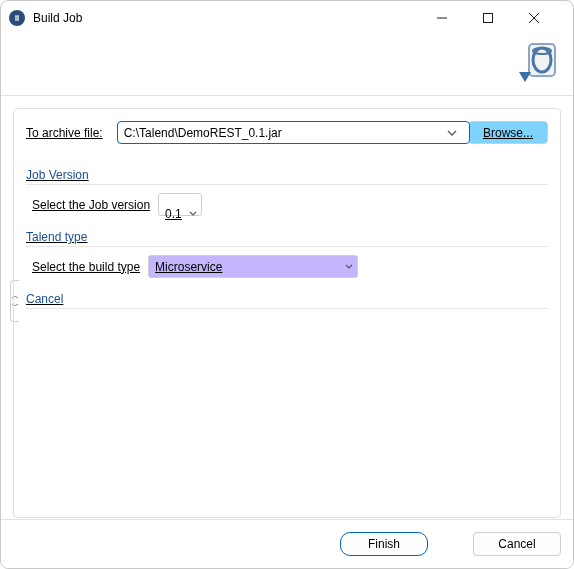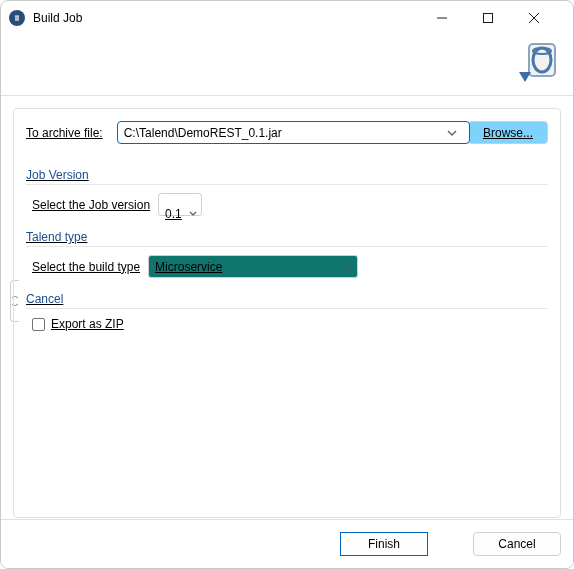--- a/index.html
+++ b/index.html
@@ -29,39 +29,39 @@
   .combo input { width: 100%; height: 23px; border: 1px solid #0067c0; border-radius: 4px; padding: 0 26px 0 6px; font-size: 12px; outline: none; margin-left: 8px; }
   .combo .chev { position: absolute; right: 5px; top: 0; height: 23px; display: flex; align-items: center; }
   .btn { height: 23px; border: 1px solid #cfcfcf; background: #7dd3fc; border-radius: 4px; padding: 0 14px; font-size: 12px; cursor: default; }
 
   .group { margin-bottom: 14px; }
   .group-title { color: #1a4e90; font-size: 12px; padding-bottom: 2px; border-bottom: 1px solid #e6e6e6; margin-bottom: 8px; }
   .group-body { padding-left: 6px; }
 
   .inline-row { display: flex; align-items: center; gap: 8px; }
   .select-sm { height: 23px; border: 1px solid #cfcfcf; border-radius: 3px; background: #fff; display: flex; align-items: center; padding: 18px 4px 0 6px; width: 44px; justify-content: space-between; font-size: 12px; }
-  .select-md { height: 23px; border: 1px solid #cfcfcf; border-radius: 3px; background: #0f766e; display: flex; align-items: center; padding: 0 4px 0 6px; width: 210px; justify-content: space-between; font-size: 12px; }
+  .select-md { height: 23px; border: 1px solid #cfcfcf; border-radius: 3px; background: #c4b5fd; display: flex; align-items: center; padding: 0 4px 0 6px; width: 210px; justify-content: space-between; font-size: 12px; }
 
   .check-row { display: flex; align-items: center; gap: 6px; margin: 1px 0 3px 0; }
   .chk { width: 13px; height: 13px; border: 1px solid #767676; border-radius: 2px; background: #fff; }
 
   .expander-handle {
     position: absolute; left: 9px; top: 279px;
     width: 9px; height: 42px;
     border: 1px solid #d0d0d0;
     border-top-left-radius: 4px; border-bottom-left-radius: 4px;
     border-right: none;
     background: #fff;
     display: flex; align-items: center; justify-content: center;
   }
   .expander-handle svg { display:block; }
 
   
   .footer { position: absolute; left: 0; right: 0; bottom: 0; height: 49px; border-top: 1px solid #e1e1e1; background: #fff; display: flex; align-items: center; justify-content: flex-end; padding: 0 12px; gap: 8px; }
-  .footer .btn-primary { height: 24px; width: 88px; border: 1px solid #0067c0; background: #fdfdfd; border-radius: 0; font-size: 12px; color:#000; display:flex; align-items:center; justify-content:center; }
+  .footer .btn-primary { height: 24px; width: 88px; border: 1px solid #0067c0; background: #fdfdfd; border-radius: 10px; font-size: 12px; color:#000; display:flex; align-items:center; justify-content:center; }
   .footer .btn-default { height: 24px; width: 88px; border: 1px solid #cfcfcf; background: #fdfdfd; border-radius: 4px; font-size: 12px; display:flex; align-items:center; justify-content:center;margin-left:37px; }
   @keyframes blink { 50% { opacity: 0; } }
 </style>
 </head>
 <body>
 
 <div class="titlebar">
   <div class="app-icon">
     <svg width="10" height="10" viewBox="0 0 10 10">
         <circle cx="5" cy="5" r="5" fill="#2a4d7a"></circle>
@@ -147,24 +147,20 @@
           <svg width="8" height="5" viewBox="0 0 8 5">
               <path d="M1 1 L4 4 L7 1" stroke="#5a5a5a" stroke-width="1.2" fill="none"></path>
             </svg>
         </div>
       </div>
     </div>
 
     <div class="group">
       <div class="group-title">Cancel</div>
       <div class="group-body">
-        <div class="check-row">
-          <div class="chk"></div>
-          <span>Export as ZIP</span>
-        </div>
       </div>
     </div>
 
   </div>
 </div>
 
 <div class="footer">
   <div class="btn-primary">Finish</div>
   <div class="btn-default">Cancel</div>
 </div>

